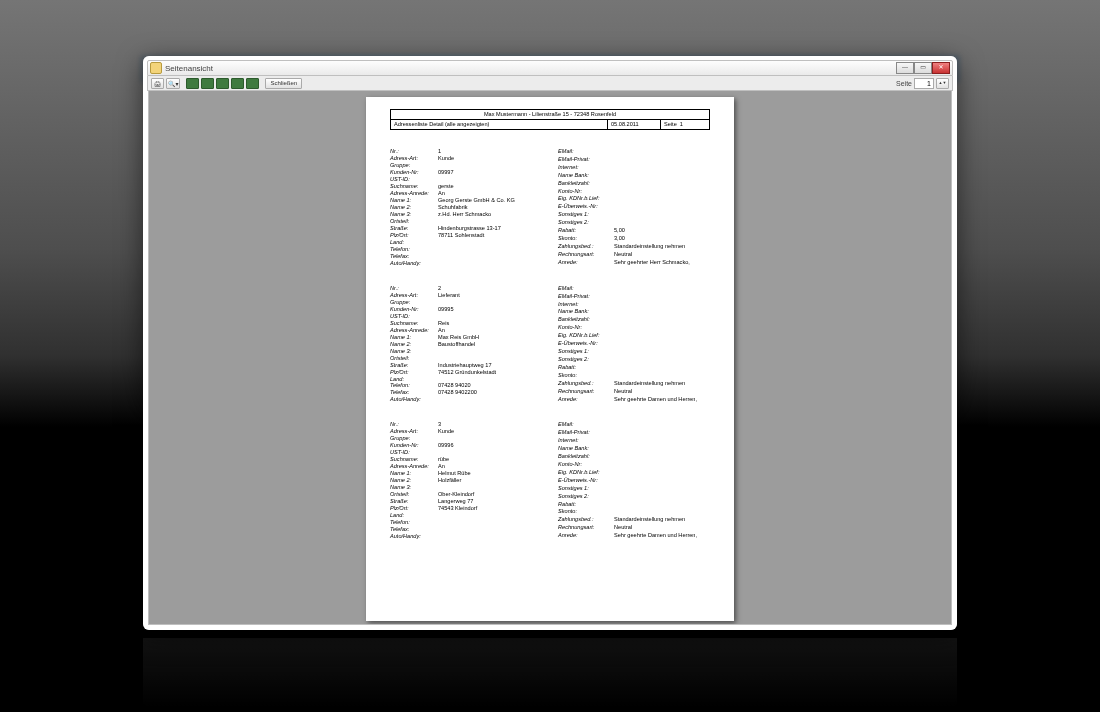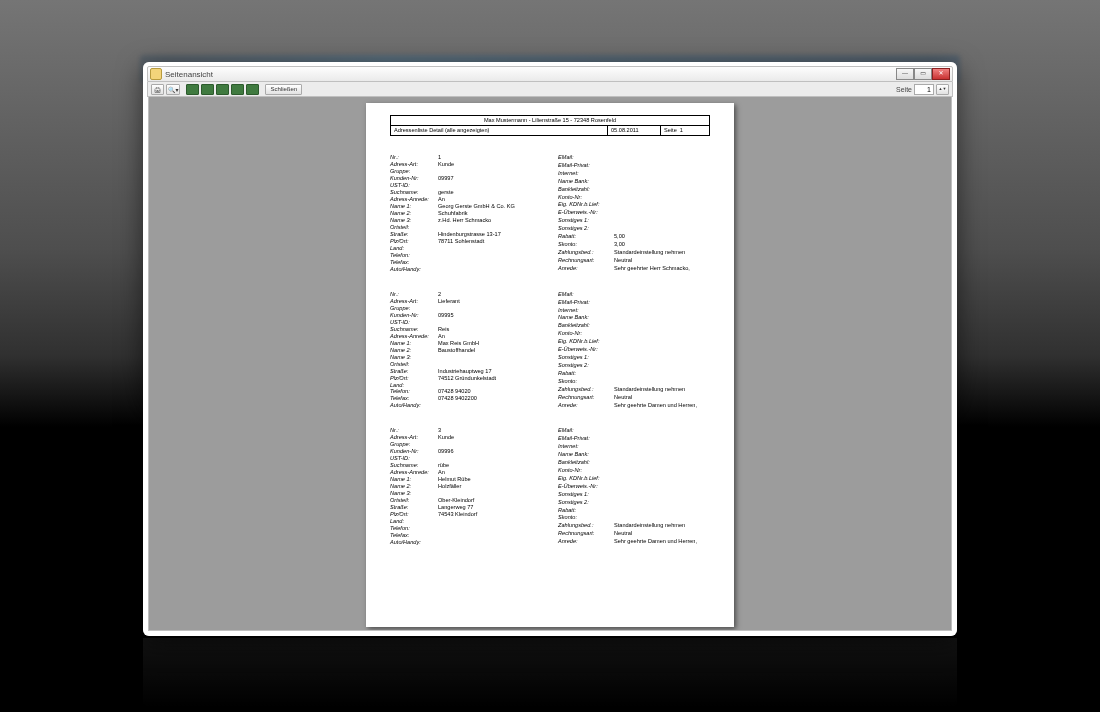--- a/index.html
+++ b/index.html
@@ -1,18 +1,18 @@
 <!DOCTYPE html>
 <html><head>
 <meta charset="utf-8">
 <style>
   html,body{margin:0;padding:0;width:1100px;height:712px;font-family:Tahoma,Arial,sans-serif;background:#000;overflow:hidden;}
   .bg{position:absolute;inset:0;background:linear-gradient(to bottom,#757575 0%,#4e4e4e 35%,#303030 50%,#000 60%,#000 100%);}
   .bg-blur{position:absolute;left:140px;top:55px;width:820px;height:28px;background:linear-gradient(90deg,#3d4f60 0%,#3e6e8f 30%,#3a5f7c 60%,#355069 100%);filter:blur(2px);opacity:.45;border-radius:4px;}
-  .frame{position:absolute;left:143px;top:62px;width:814px;height:574px;background:#fff;border-radius:6px;box-shadow:0 6px 26px rgba(0,0,0,.55),0 0 0 1px rgba(255,255,255,.4) inset;padding:4px;box-sizing:border-box;}
+  .frame{position:absolute;left:143px;top:56px;width:814px;height:574px;background:#fff;border-radius:6px;box-shadow:0 6px 26px rgba(0,0,0,.55),0 0 0 1px rgba(255,255,255,.4) inset;padding:4px;box-sizing:border-box;}
   .reflection{position:absolute;left:143px;top:638px;width:814px;height:70px;background:linear-gradient(to bottom,rgba(255,255,255,.12),rgba(255,255,255,0));transform:scaleY(1);border-radius:0 0 6px 6px;opacity:.6;}
 
   .titlebar{height:14px;display:flex;align-items:center;font-size:8px;background:linear-gradient(#fdfdfd,#eaeaea);border:1px solid #bfbfbf;border-radius:2px 2px 0 0;padding:0 2px;}
   .titlebar .icon{width:10px;height:10px;background:#f3d47a;border:1px solid #b89b3f;border-radius:2px;margin-right:3px;}
   .titlebar .title{flex:1;color:#444;}
   .win-btns{display:flex;gap:0;}
   .win-btn{width:16px;height:10px;border:1px solid #888;font-size:6px;line-height:8px;text-align:center;background:linear-gradient(#f7f7f7,#dcdcdc);color:#333;}
   .win-btn.close{background:linear-gradient(#f08080,#c83232);color:#fff;border-color:#8a1f1f;}
 
   .toolbar{height:14px;display:flex;align-items:center;font-size:7px;background:#ececec;border:1px solid #bfbfbf;border-top:none;padding:0 3px;gap:2px;}

